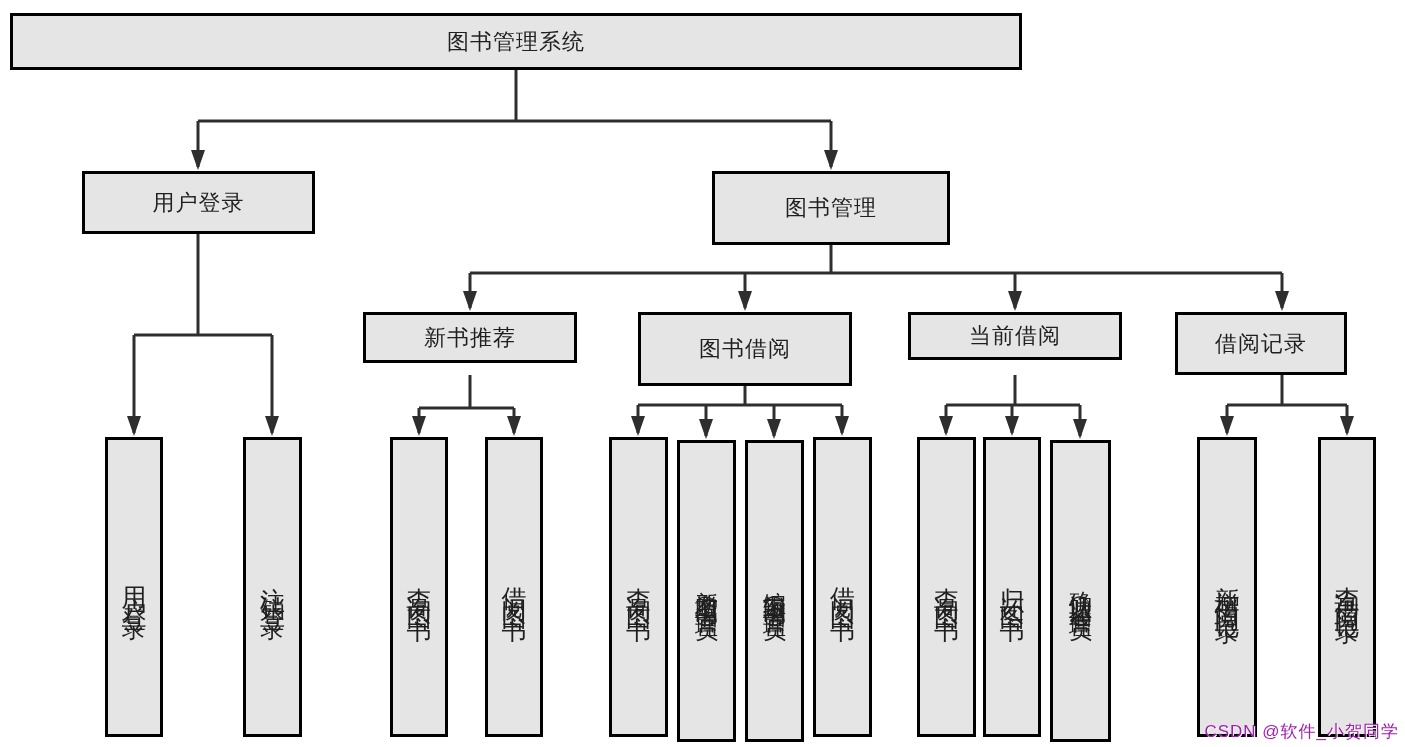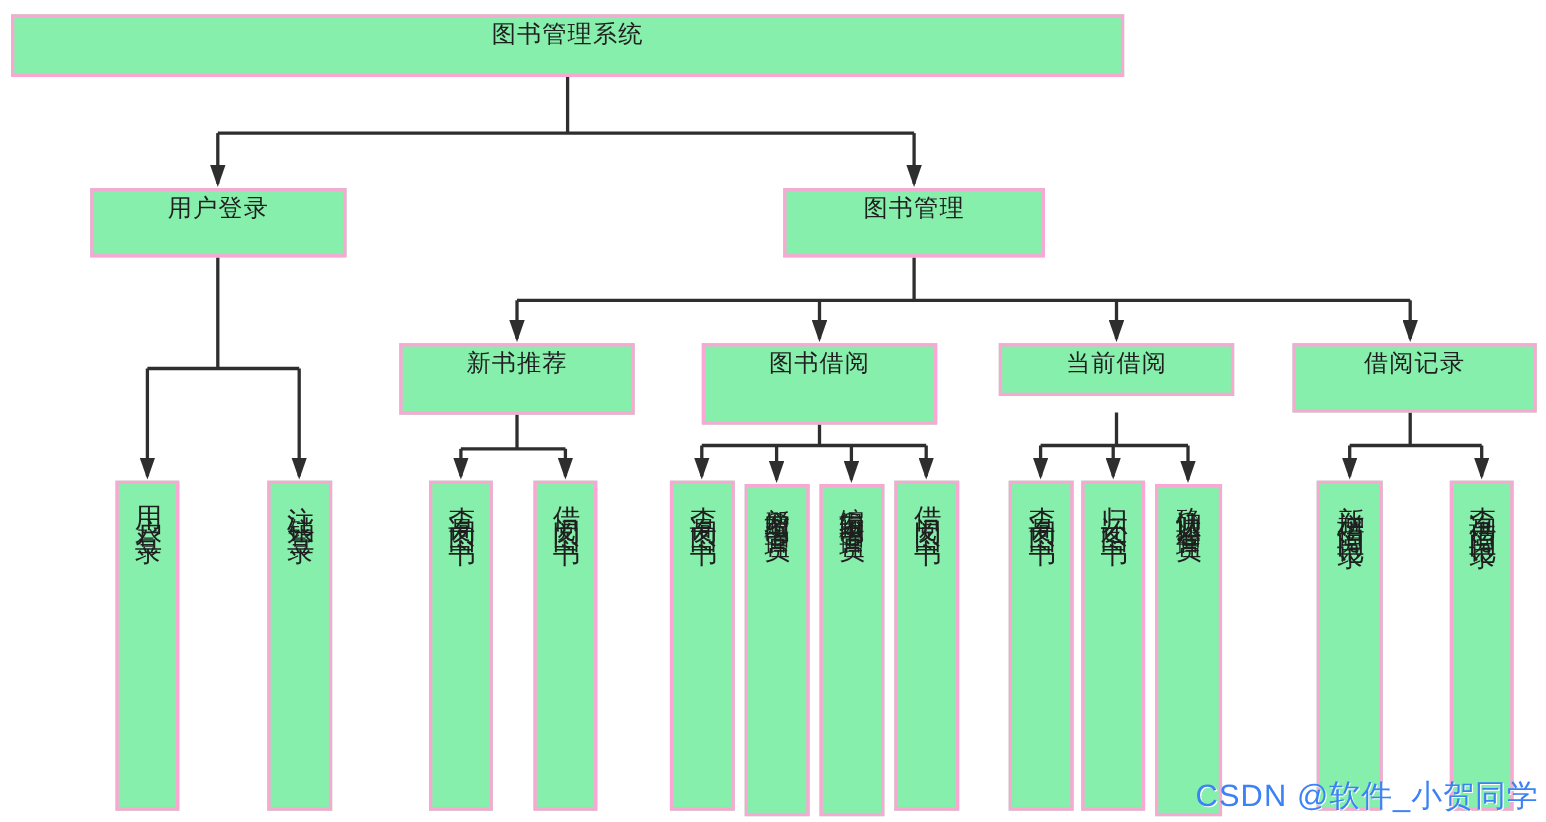--- a/index.html
+++ b/index.html
@@ -2,33 +2,33 @@
 <html><head>
 <meta charset="utf-8">
 <style>
   html,body{margin:0;padding:0;background:#ffffff;}
   .canvas{
     position:relative;width:1405px;height:747px;background:#ffffff;overflow:hidden;
     font-family:"Liberation Sans",sans-serif;color:#1f1f1f;
   }
   .lines{position:absolute;left:0;top:0;width:1405px;height:747px;pointer-events:none;}
   .box{
-    position:absolute;box-sizing:border-box;background:#86efac;
-    border:3px solid #f9a8d4;display:flex;align-items:flex-start;justify-content:center;
+    position:absolute;box-sizing:border-box;background:#e5e5e5;
+    border:3px solid #000000;display:flex;align-items:center;justify-content:center;
     text-align:center;
   }
   .hlabel{font-size:22px;letter-spacing:1px;white-space:nowrap;}
   .vlabel{
     writing-mode:vertical-rl;text-orientation:mixed;
     font-size:25px;letter-spacing:10px;line-height:1;white-space:nowrap;
   }
   .vlabel.tight{font-size:23px;letter-spacing:4px;}
   .watermark{
-    position:absolute;right:6px;bottom:4px;font-size:28px;letter-spacing:1px;
-    color:#3b82f6;text-shadow:1px 1px 0 #ffffff;white-space:nowrap;
+    position:absolute;right:6px;bottom:4px;font-size:17px;letter-spacing:1px;
+    color:#a21caf;text-shadow:1px 1px 0 #ffffff;white-space:nowrap;
   }
 </style>
 </head>
 <body>
 
 <div class="canvas">
 
   <svg class="lines" width="1405" height="747" viewBox="0 0 1405 747">
     <defs>
       <marker id="arrow" markerUnits="userSpaceOnUse" markerWidth="20" markerHeight="14" viewBox="0 0 20 14" refX="17" refY="7" orient="auto">
@@ -79,34 +79,34 @@
     </g>
   </svg>
 
   <div class="box" style="left:10px;top:13px;width:1012px;height:57px;">
     <span class="hlabel">图书管理系统</span>
   </div>
 
   <div class="box" style="left:82px;top:171px;width:233px;height:63px;">
     <span class="hlabel">用户登录</span>
   </div>
-  <div class="box" style="left:712px;top:171px;width:238px;height:63px;">
+  <div class="box" style="left:712px;top:171px;width:238px;height:74px;">
     <span class="hlabel">图书管理</span>
   </div>
 
-  <div class="box" style="left:363px;top:312px;width:214px;height:65px;">
+  <div class="box" style="left:363px;top:312px;width:214px;height:51px;">
     <span class="hlabel">新书推荐</span>
   </div>
   <div class="box" style="left:638px;top:312px;width:214px;height:74px;">
     <span class="hlabel">图书借阅</span>
   </div>
   <div class="box" style="left:908px;top:312px;width:214px;height:48px;">
     <span class="hlabel">当前借阅</span>
   </div>
-  <div class="box" style="left:1175px;top:312px;width:222px;height:63px;font-family:Liberation Mono, monospace;">
+  <div class="box" style="left:1175px;top:312px;width:172px;height:63px;font-family:Liberation Mono, monospace;">
     <span class="hlabel">借阅记录</span>
   </div>
 
   <div class="box" style="left:105px;top:437px;width:58px;height:300px;">
     <span class="vlabel">用户登录</span>
   </div>
   <div class="box" style="left:243px;top:437px;width:59px;height:300px;">
     <span class="vlabel">注销登录</span>
   </div>
 

